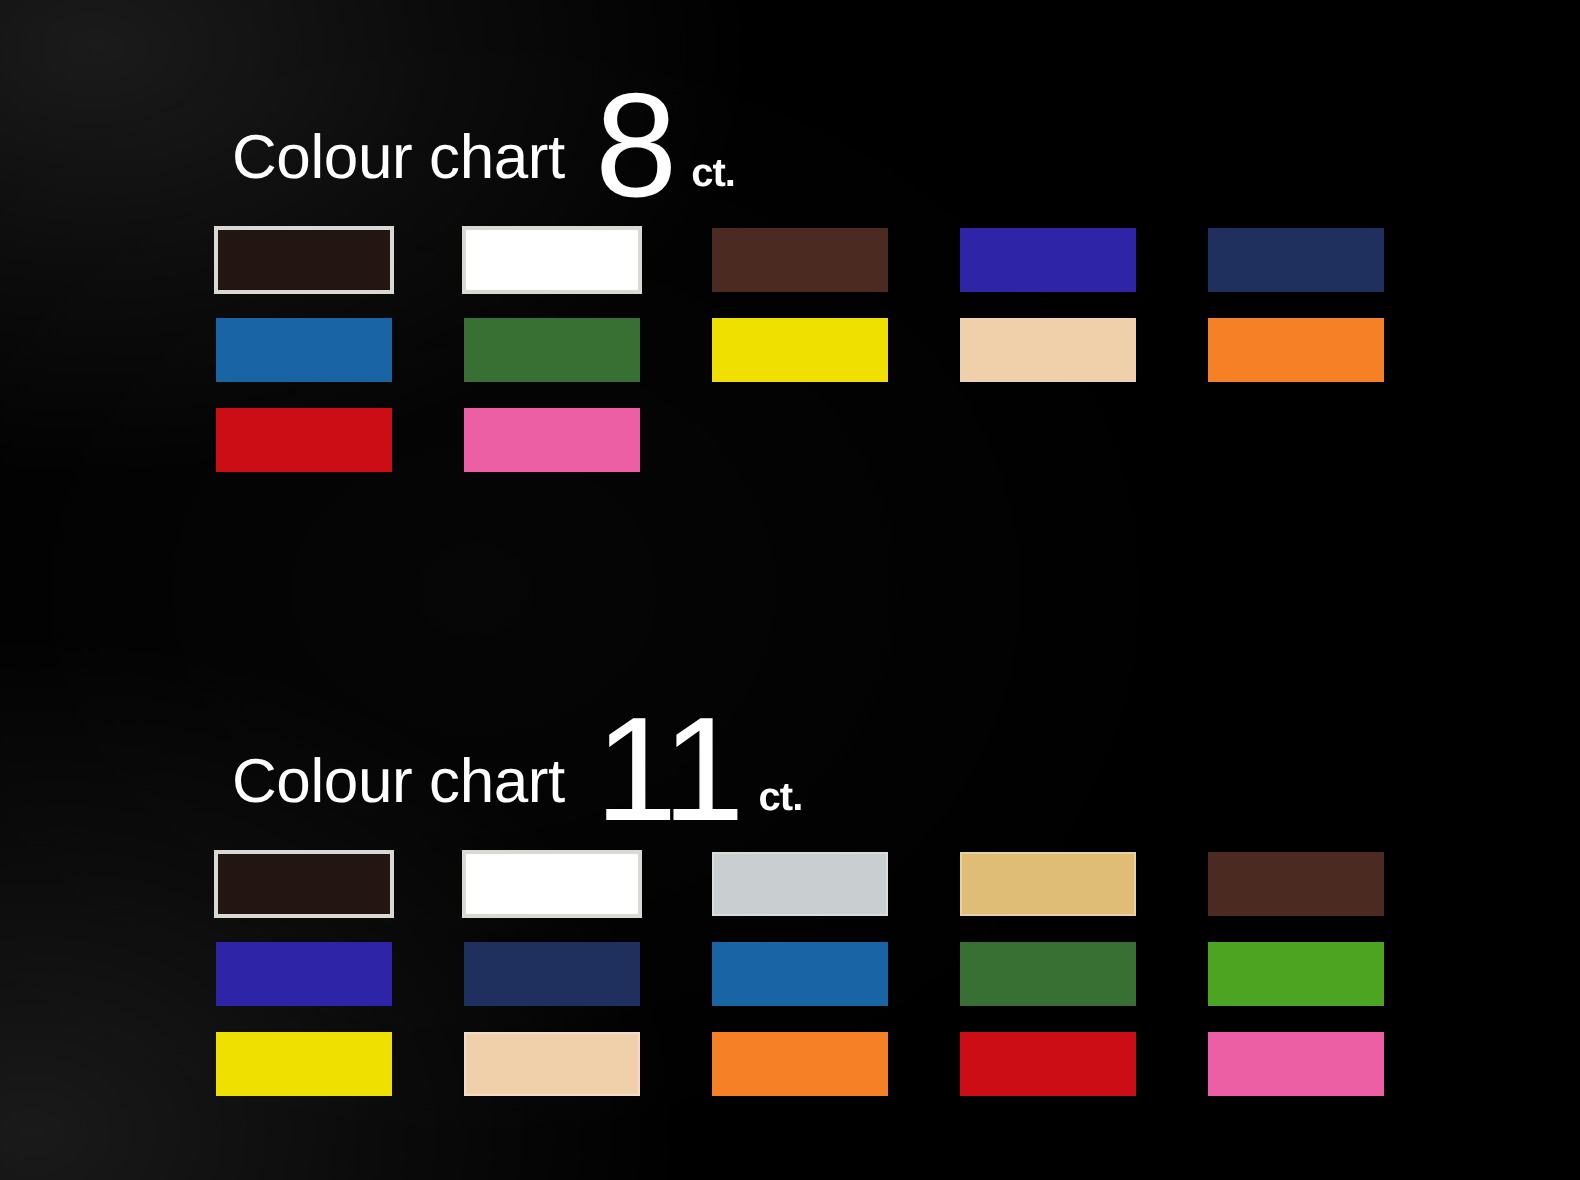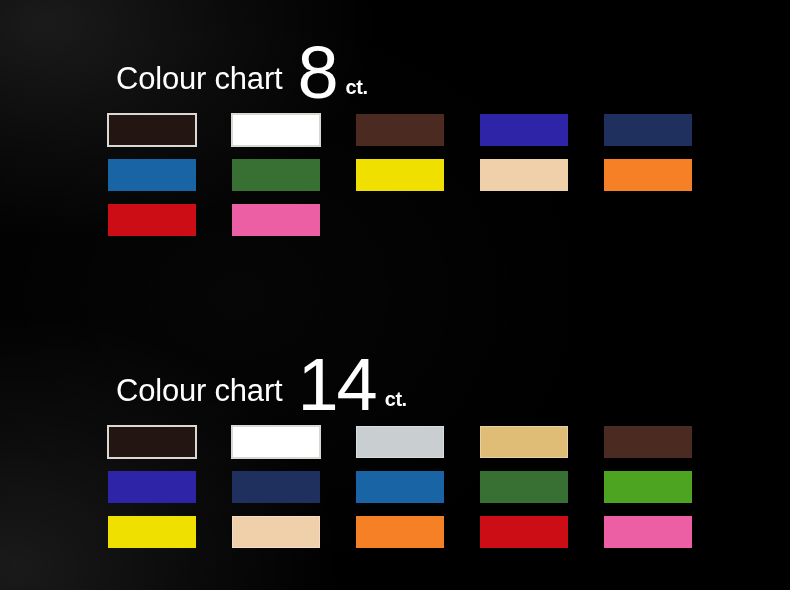--- a/index.html
+++ b/index.html
@@ -108,21 +108,21 @@
           <div class="swatch empty"></div>
           <div class="swatch empty"></div>
           <div class="swatch empty"></div>
         </div>
       </div>
   </div>
 
   <div class="chart-block" id="block-15">
     <div class="heading">
       <span class="heading-label">Colour chart</span>
-      <span class="heading-number">14</span>
+      <span class="heading-number">11</span>
       <span class="heading-unit">ct.</span>
     </div>
     <div class="swatch-grid">
         <div class="swatch-row">
           <div class="swatch bordered" title="dark-brown-black #231512" style="background: rgb(35, 21, 18);"></div>
           <div class="swatch bordered" title="white #ffffff" style="background: rgb(255, 255, 255);"></div>
           <div class="swatch hairline" title="silver-grey #c9cfd0" style="background: rgb(201, 207, 208);"></div>
           <div class="swatch hairline" title="tan-gold #dfbd77" style="background: rgb(223, 189, 119);"></div>
           <div class="swatch" title="dark-brown #4a2a21" style="background: rgb(74, 42, 33);"></div>
         </div>

